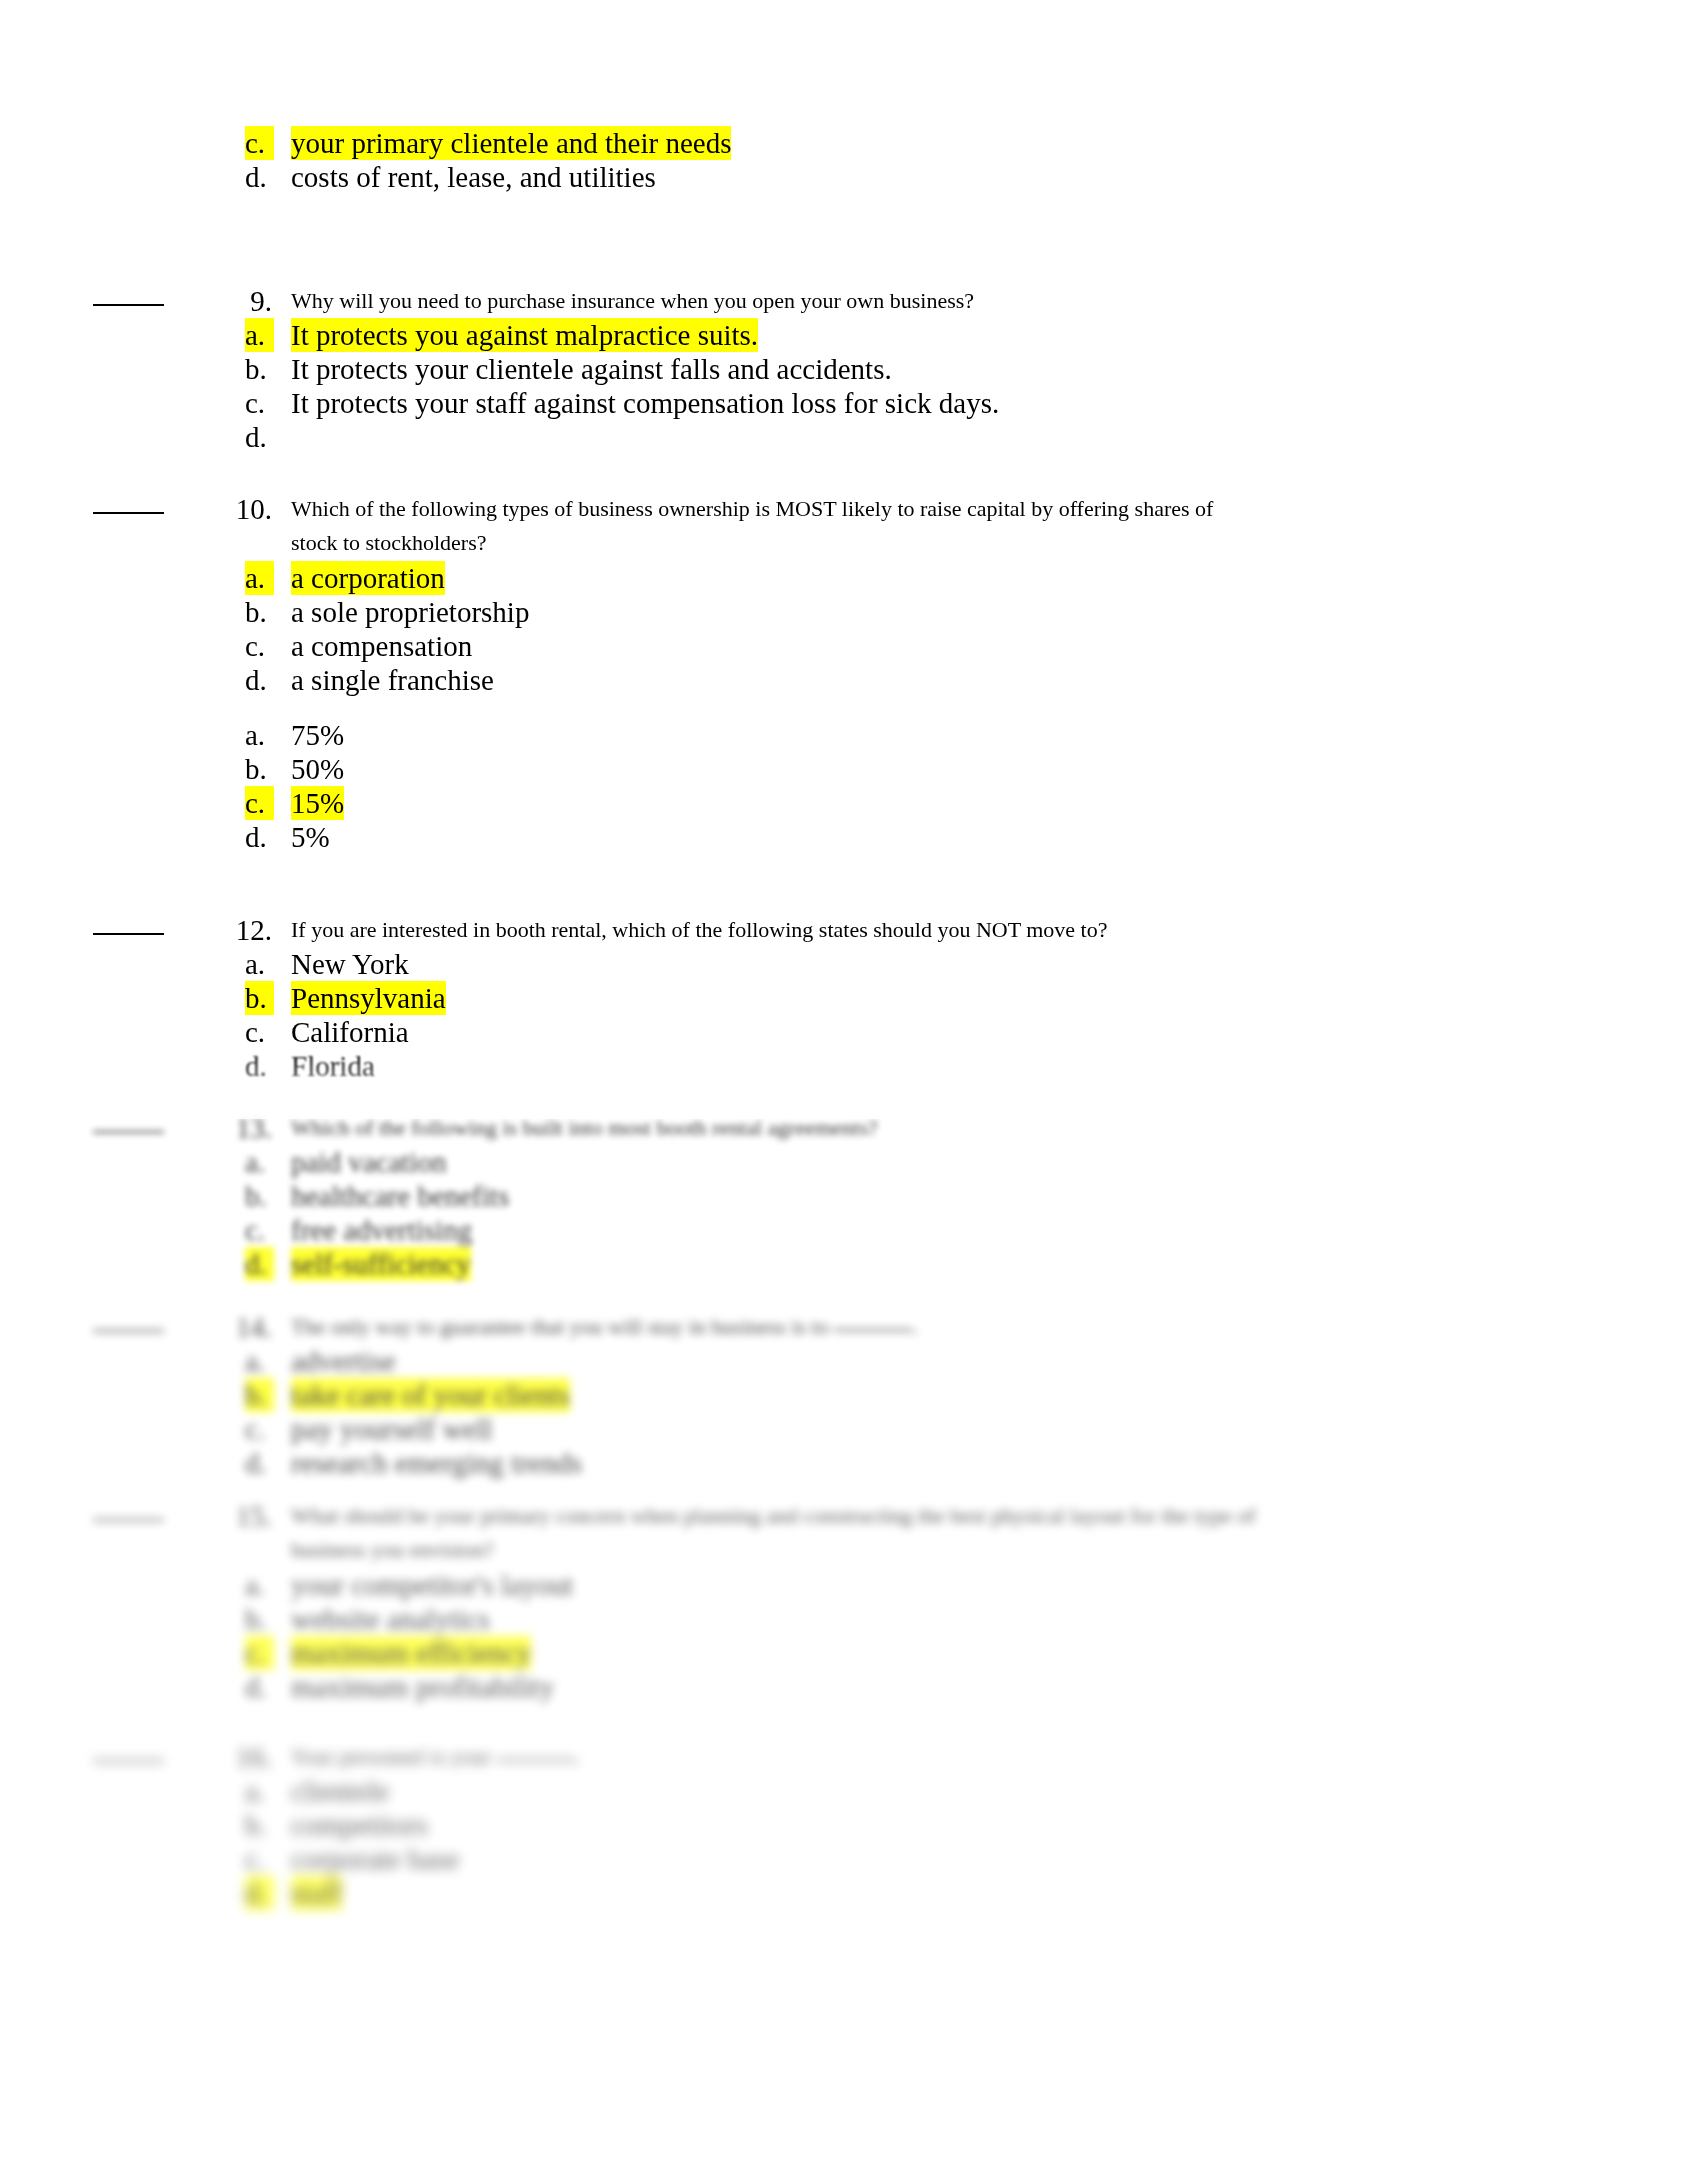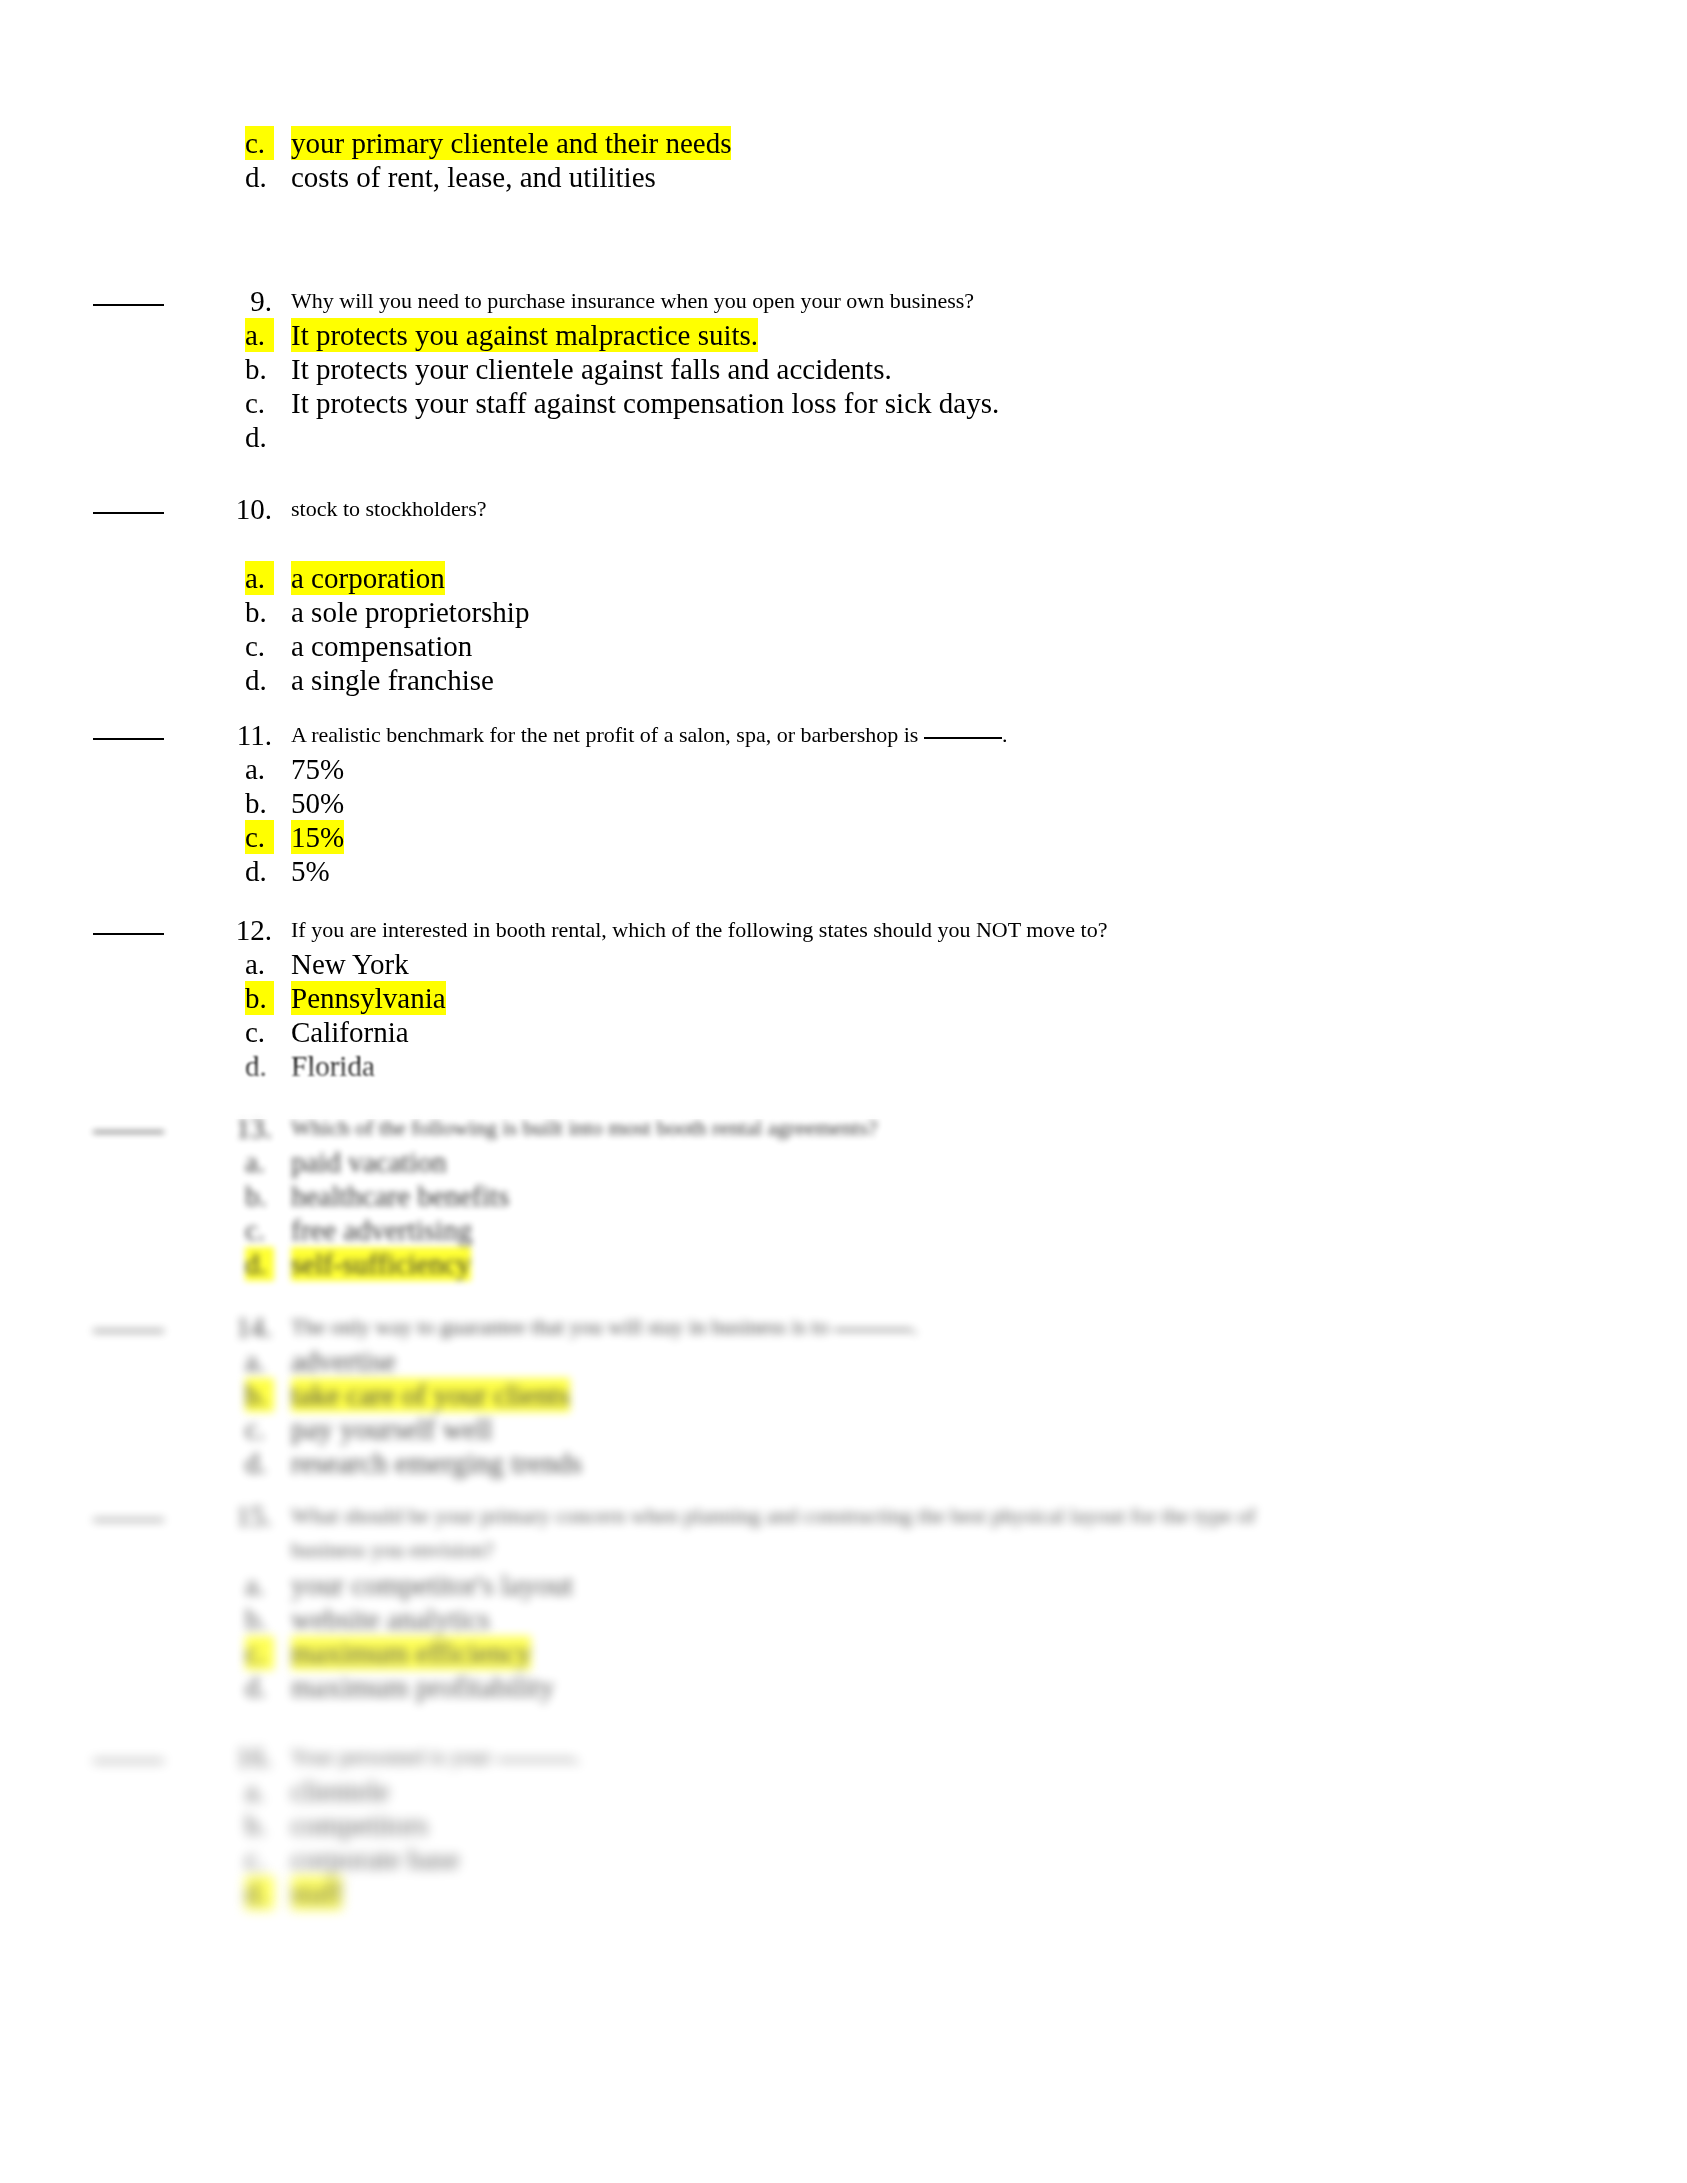--- a/index.html
+++ b/index.html
@@ -162,20 +162,21 @@
       <li class="opt">
         <span class="marker">d.</span>
       </li>
     </ul>
   </div>
 
   <div class="qblock b0" style="top:492px;">
     <div class="qhead" style="min-height:69px;">
       <span class="blank"></span>
       <span class="qnum">10.</span>
+      <span class="qtext">Which of the following types of business ownership is MOST likely to raise capital by offering shares of</span>
       <span class="qtext cont">stock to stockholders?</span>
     </div>
     <ul class="opts">
       <li class="opt hl">
         <span class="marker">a.</span>
         <span class="otext">a corporation</span>
       </li>
       <li class="opt">
         <span class="marker">b.</span>
         <span class="otext">a sole proprietorship</span>
@@ -185,25 +186,20 @@
         <span class="otext">a compensation</span>
       </li>
       <li class="opt">
         <span class="marker">d.</span>
         <span class="otext">a single franchise</span>
       </li>
     </ul>
   </div>
 
   <div class="qblock b0" style="top:718px;">
-    <div class="qhead">
-      <span class="blank"></span>
-      <span class="qnum">11.</span>
-      <span class="qtext"><span>A realistic benchmark for the net profit of a salon, spa, or barbershop is </span><span class="ul"></span><span>.</span></span>
-    </div>
     <ul class="opts">
       <li class="opt">
         <span class="marker">a.</span>
         <span class="otext">75%</span>
       </li>
       <li class="opt">
         <span class="marker">b.</span>
         <span class="otext">50%</span>
       </li>
       <li class="opt hl">

